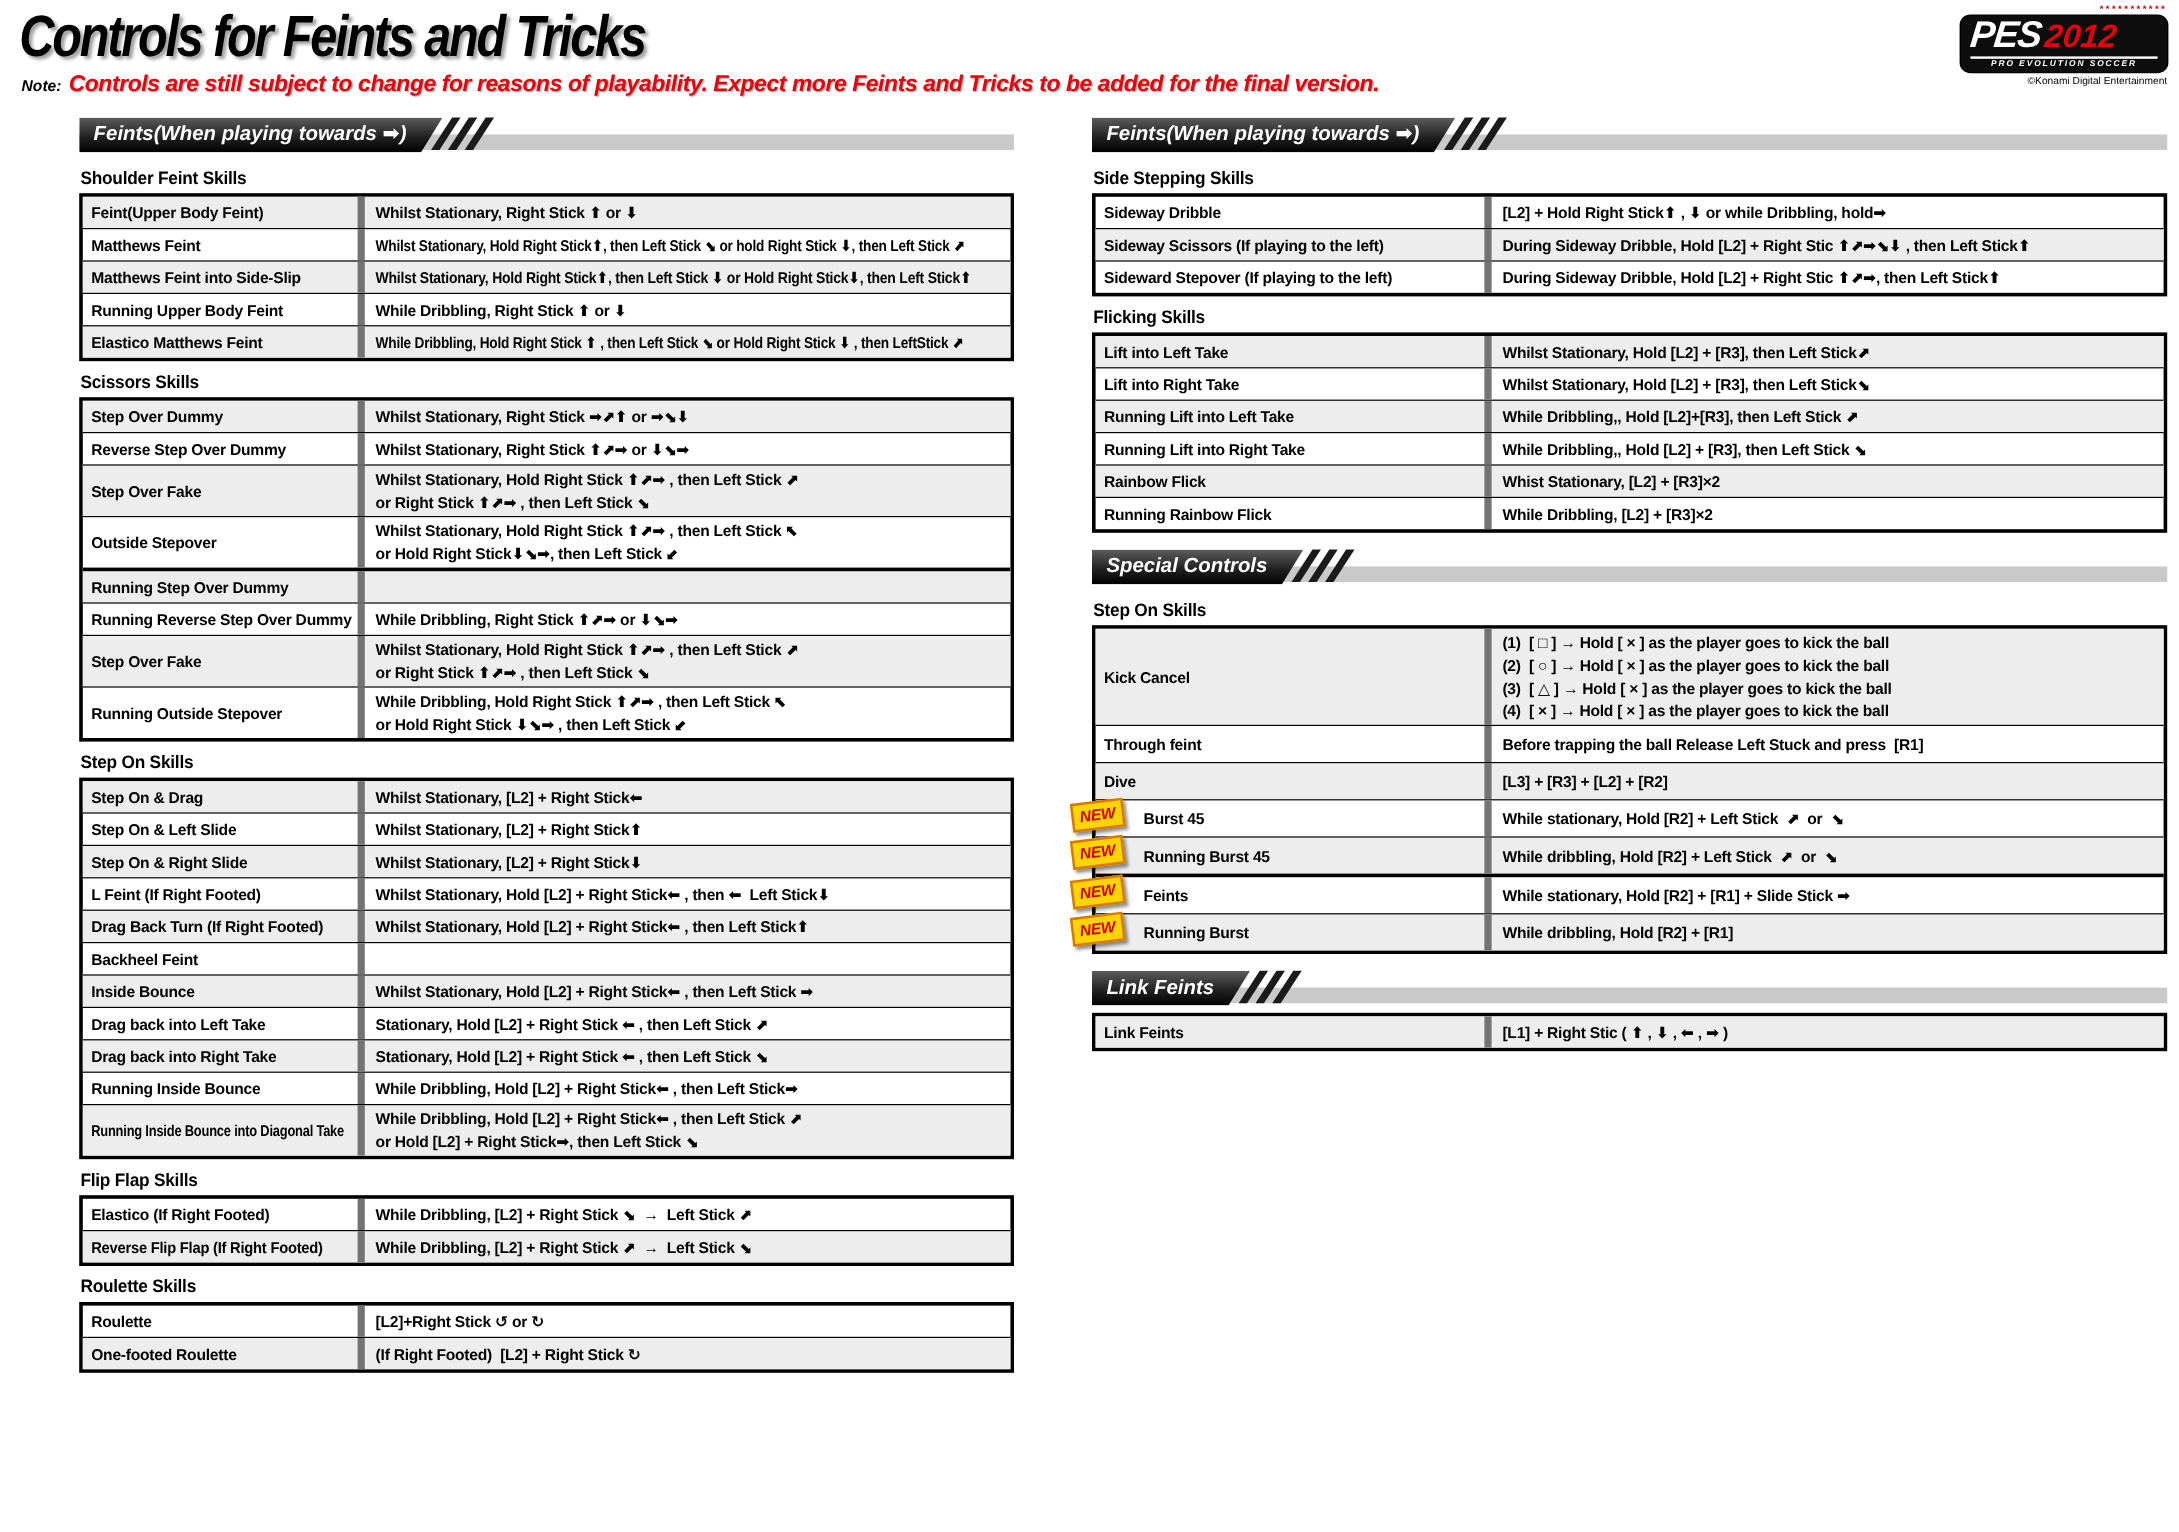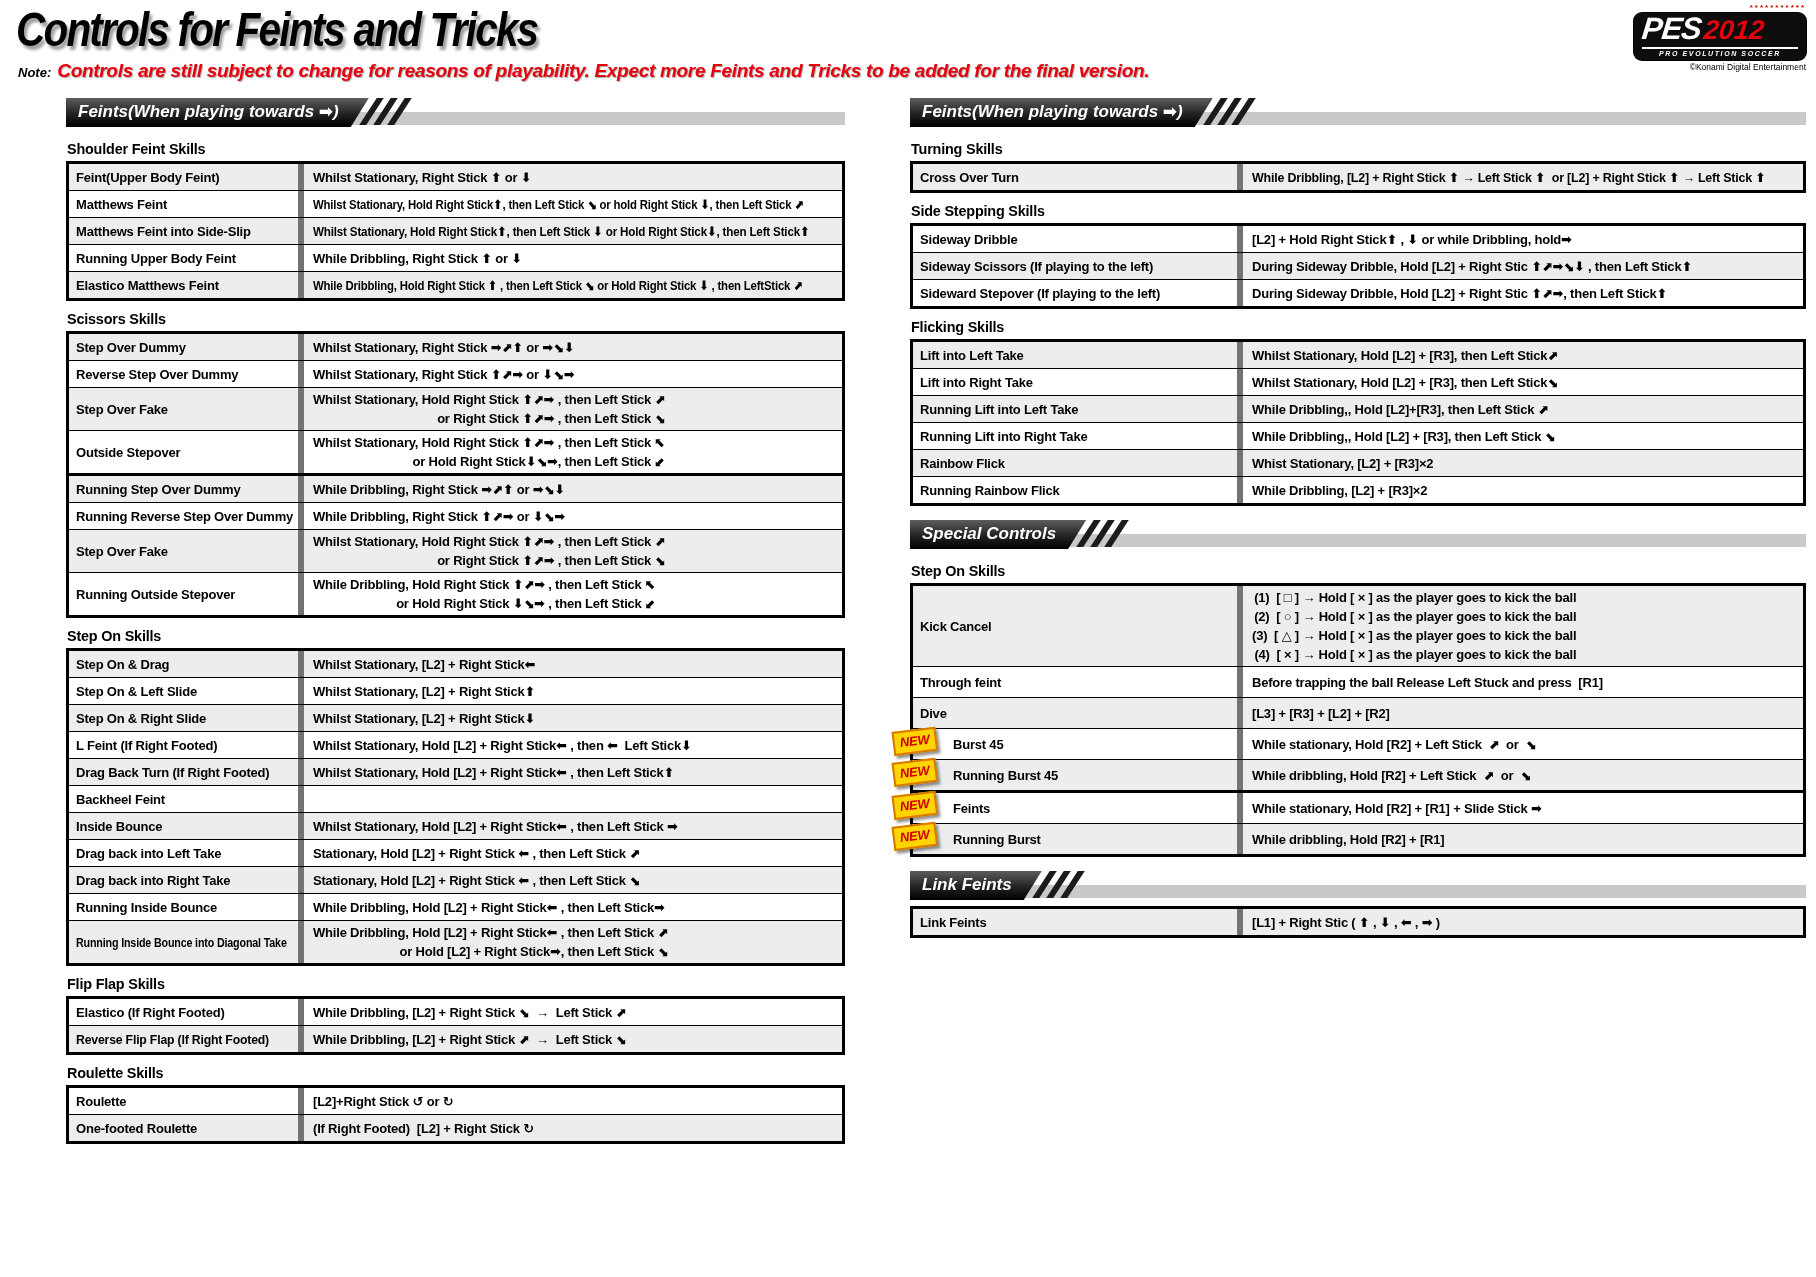--- a/index.html
+++ b/index.html
@@ -49,21 +49,21 @@
   .section-title{font-weight:bold;font-size:15px;margin:7px 0 4px 1px;display:inline-block;
                  transform:scaleX(.96);transform-origin:left;white-space:nowrap;letter-spacing:-0.2px;}
   .section{margin-bottom:2px;}
   .ctable{border:3px solid #000;background:#fff;}
   .crow{display:flex;border-top:1px solid #000;min-height:26px;}
   .crow:first-child{border-top:none;}
   .crow.thick{border-top:3px solid #000;}
   .crow.gray{background:#ededed;}
   .cl{flex:0 0 var(--lw,235px);width:var(--lw,235px);border-right:6px solid #737373;
       display:flex;align-items:center;padding:2px 4px 2px 7px;position:relative;box-sizing:border-box;}
-  .ca{flex:1;display:flex;align-items:center;padding:2px 6px 2px 9px;overflow:hidden;text-align:right;}
+  .ca{flex:1;display:flex;align-items:center;padding:2px 6px 2px 9px;overflow:hidden;}
   #left-col .cl{--lw:235px;}
   #right-col .cl{--lw:330px;}
   .cl span,.ca span{display:inline-block;white-space:pre;transform-origin:left center;
       font-weight:bold;font-size:13px;letter-spacing:-0.2px;line-height:19px;}
   .crow.has-badge{min-height:38px;}
   .crow.has-badge .cl{padding-left:40px;}
   .block-special-controls .crow{min-height:30px;}
   .circ{font-size:19px;line-height:14px;}
   .badge{position:absolute;left:-20px;top:50%;transform:translateY(-50%) rotate(-7deg);
          background:var(--badge_yellow,#ffd400);color:#cf0000;border:2px solid #d87800;
@@ -175,23 +175,20 @@
             </div>
             <div class="ca">
               <span>Whilst Stationary, Hold Right Stick ⬆⬈➡ , then Left Stick ⬉
 or Hold Right Stick⬇⬊➡, then Left Stick ⬋</span>
             </div>
           </div>
           <div class="crow gray thick">
             <div class="cl">
               <span>Running Step Over Dummy</span>
             </div>
-            <div class="ca">
-              <span>While Dribbling, Right Stick ➡⬈⬆ or ➡⬊⬇</span>
-            </div>
           </div>
           <div class="crow">
             <div class="cl">
               <span>Running Reverse Step Over Dummy</span>
             </div>
             <div class="ca">
               <span>While Dribbling, Right Stick ⬆⬈➡ or ⬇⬊➡</span>
             </div>
           </div>
           <div class="crow gray">
@@ -345,30 +342,20 @@
         <div class="grayband"></div>
         <div class="ribbon">
           <span>Feints(When playing towards ➡)</span>
         </div>
         <div class="stripes">
           <div class="stripe"></div>
           <div class="stripe"></div>
           <div class="stripe"></div>
         </div>
       </div>
-      <div class="section"><div class="section-title">Turning Skills</div><div class="ctable">
-          <div class="crow gray">
-            <div class="cl">
-              <span>Cross Over Turn</span>
-            </div>
-            <div class="ca">
-              <span style="transform: scaleX(0.957);">While Dribbling, [L2] + Right Stick ⬆ → Left Stick ⬆  or [L2] + Right Stick ⬆ → Left Stick ⬆</span>
-            </div>
-          </div>
-        </div></div>
       <div class="section"><div class="section-title">Side Stepping Skills</div><div class="ctable">
           <div class="crow">
             <div class="cl">
               <span>Sideway Dribble</span>
             </div>
             <div class="ca">
               <span>[L2] + Hold Right Stick⬆ , ⬇ or while Dribbling, hold➡</span>
             </div>
           </div>
           <div class="crow gray">

